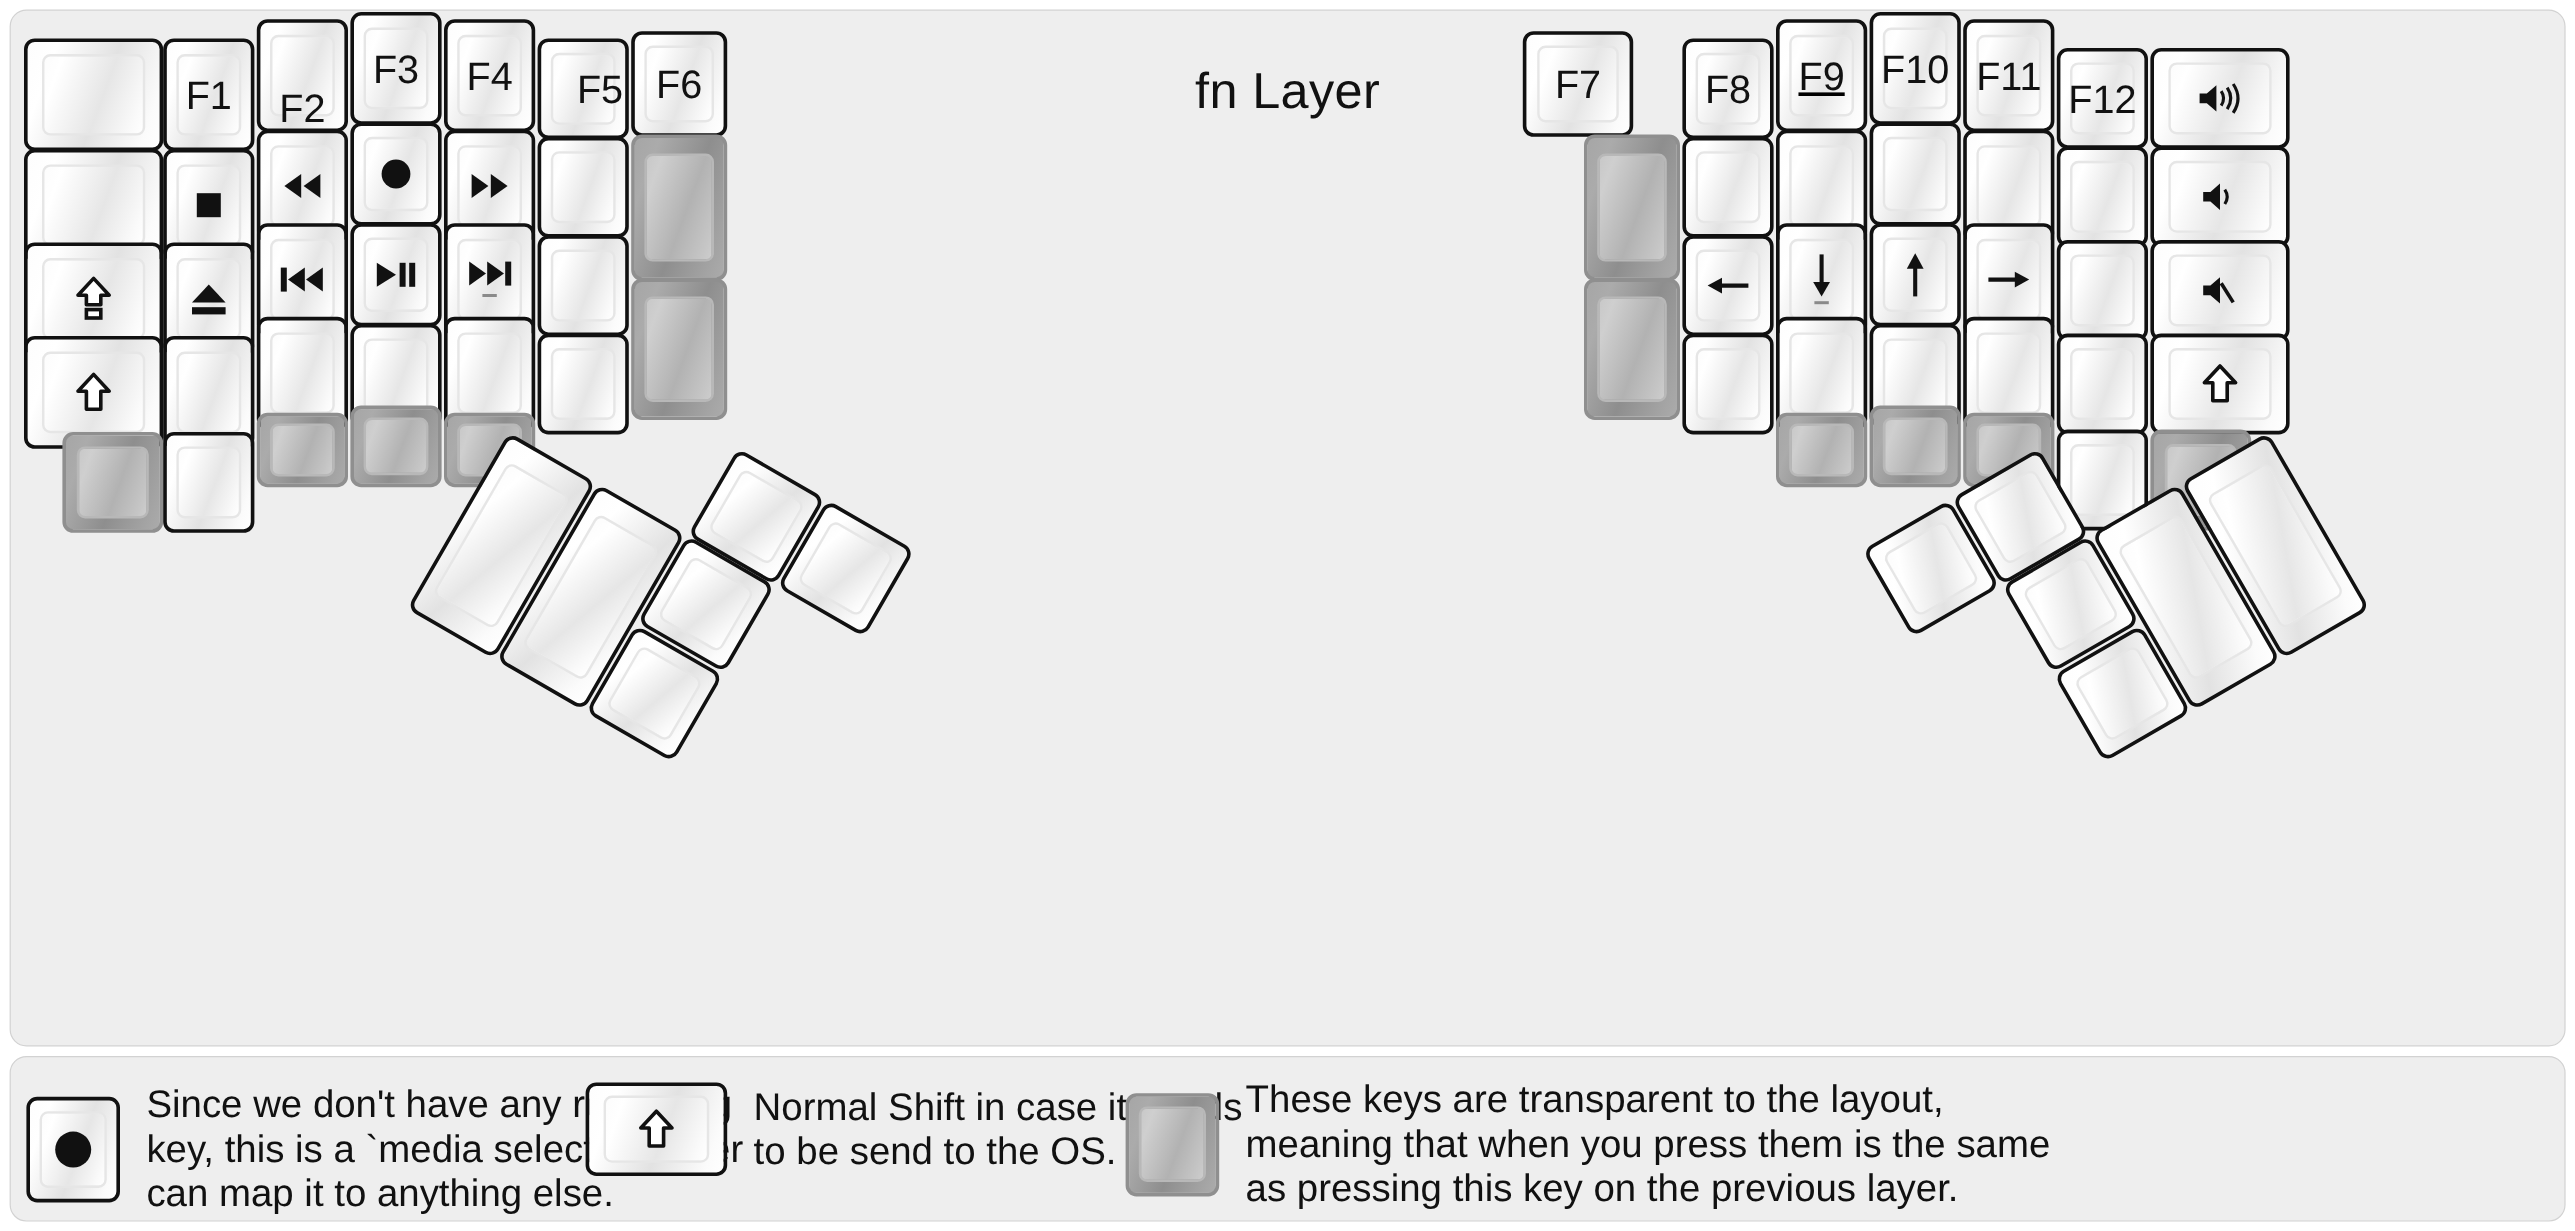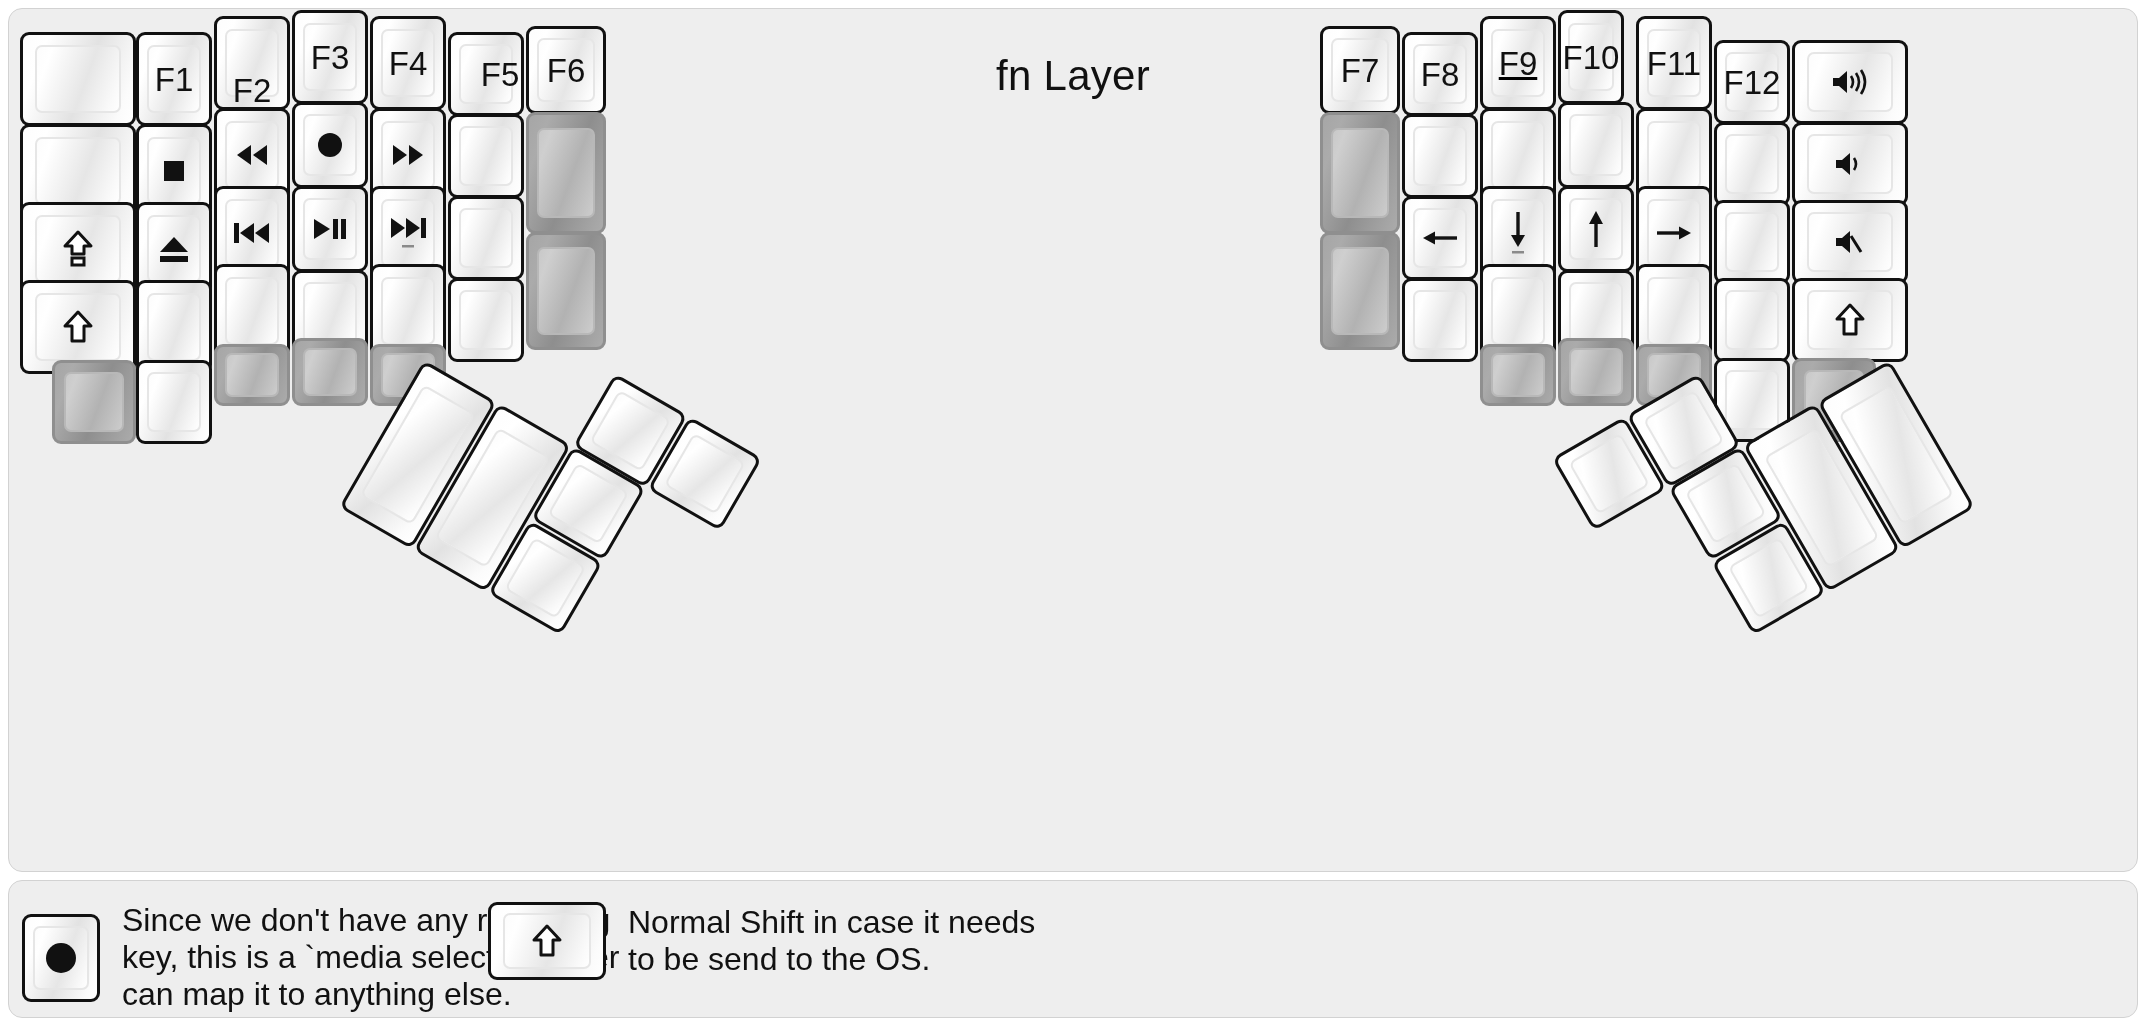--- a/index.html
+++ b/index.html
@@ -294,21 +294,21 @@
       <span class="cap"></span>
     </div>
     <div class="key" style="left:172px;top:130px;width:84px;height:84px;">
       <span class="cap"></span>
     </div>
     <div class="key" style="left:258px;top:-40px;width:84px;height:84px;">
       <span class="cap"></span>
     </div>
   </div>
 
-  <div class="key" style="left:1320px;top:26px;width:80px;height:88px;">
+  <div class="key" style="left:1269px;top:26px;width:92px;height:88px;">
     <span class="cap"></span>
     <span class="lbl">F7</span>
   </div>
   <div class="key trans" style="left:1320px;top:112px;width:80px;height:122px;">
     <span class="cap"></span>
   </div>
   <div class="key trans" style="left:1320px;top:232px;width:80px;height:118px;">
     <span class="cap"></span>
   </div>
 
@@ -349,21 +349,21 @@
         </svg>
     </span>
   </div>
   <div class="key" style="left:1480px;top:264px;width:76px;height:94px;">
     <span class="cap"></span>
   </div>
   <div class="key trans" style="left:1480px;top:344px;width:76px;height:62px;">
     <span class="cap"></span>
   </div>
 
-  <div class="key" style="left:1558px;top:10px;width:66px;height:94px;">
+  <div class="key" style="left:1558px;top:10px;width:76px;height:94px;">
     <span class="cap"></span>
     <span class="lbl">F10</span>
   </div>
   <div class="key" style="left:1558px;top:102px;width:76px;height:86px;">
     <span class="cap"></span>
   </div>
   <div class="key" style="left:1558px;top:186px;width:76px;height:86px;">
     <span class="cap"></span>
     <span class="glyph">
       <svg width="24" height="40" viewBox="0 0 24 40">
@@ -503,14 +503,22 @@
       <span class="glyph" style="position:relative;z-index:2;">
         <svg width="30" height="34" viewBox="0 0 30 34">
             <path d="M15 2 L28 16 L21 16 L21 31 L9 31 L9 16 L2 16 Z" fill="#ffffff" stroke="#111" stroke-width="3" stroke-linejoin="round"></path>
           </svg>
       </span>
     </div>
     <div class="legend-text">Normal Shift in case it needs
 to be send to the OS.</div>
   </div>
 
+  <div class="legend-item" style="left:938px;top:898px;">
+    <div class="legend-key trans" style="height:86px;width:78px;">
+      <span class="cap"></span>
+    </div>
+    <div class="legend-text">These keys are transparent to the layout,
+meaning that when you press them is the same
+as pressing this key on the previous layer.</div>
+  </div>
 
 </div>
 
 </body></html>

